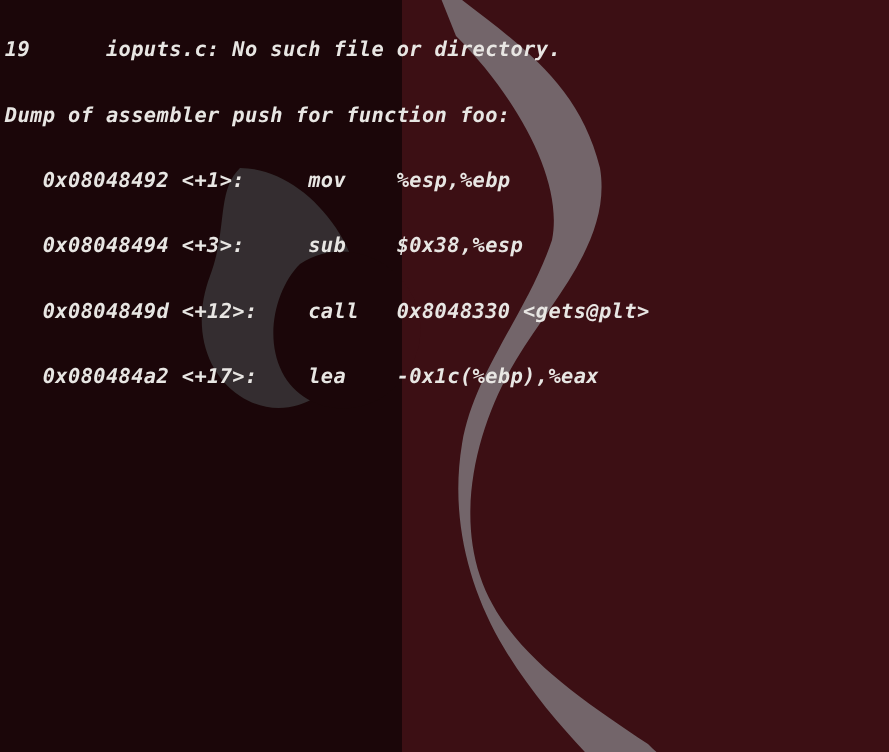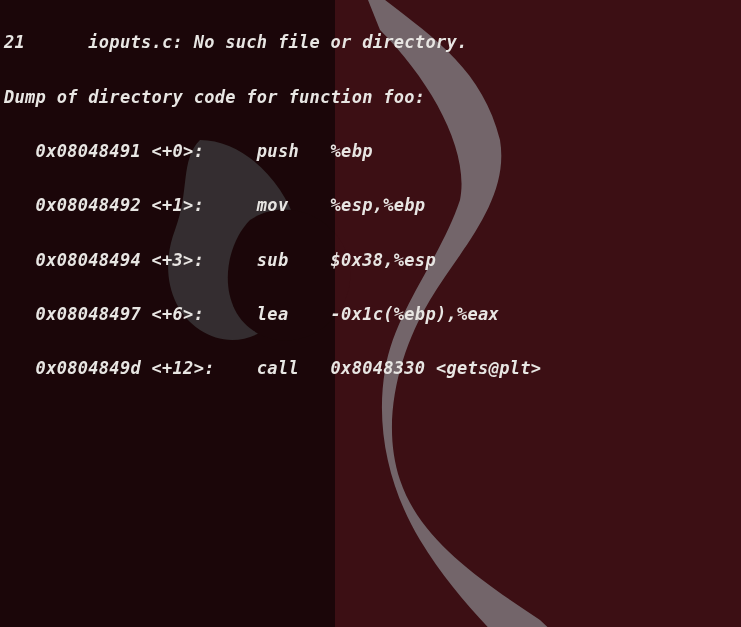--- a/index.html
+++ b/index.html
@@ -78,27 +78,26 @@
            C 280 200, 320 210, 340 240
            C 360 270, 350 310, 320 330
            C 290 350, 250 340, 235 310
            C 220 280, 230 240, 250 220
            Z" fill="#3c0f14"></path>
 </svg>
 
 <div class="overlay-dark"></div>
 
 <div class="terminal">
-<span class="line">21      ioputs.c: No such file or directory.</span>
-<span class="line">Dump of directory code for function foo:</span>
-<span class="line">   0x08048491 &lt;+0&gt;:     push   %ebp</span>
+<span class="line">19      ioputs.c: No such file or directory.</span>
+<span class="line">Dump of assembler push for function foo:</span>
 <span class="line">   0x08048492 &lt;+1&gt;:     mov    %esp,%ebp</span>
 <span class="line">   0x08048494 &lt;+3&gt;:     sub    $0x38,%esp</span>
-<span class="line">   0x08048497 &lt;+6&gt;:     lea    -0x1c(%ebp),%eax</span>
 <span class="line">   0x0804849d &lt;+12&gt;:    call   0x8048330 &lt;gets@plt&gt;</span>
+<span class="line">   0x080484a2 &lt;+17&gt;:    lea    -0x1c(%ebp),%eax</span>
 
 
 
 
 
 
 
 
 
 <span class="line"></span>

